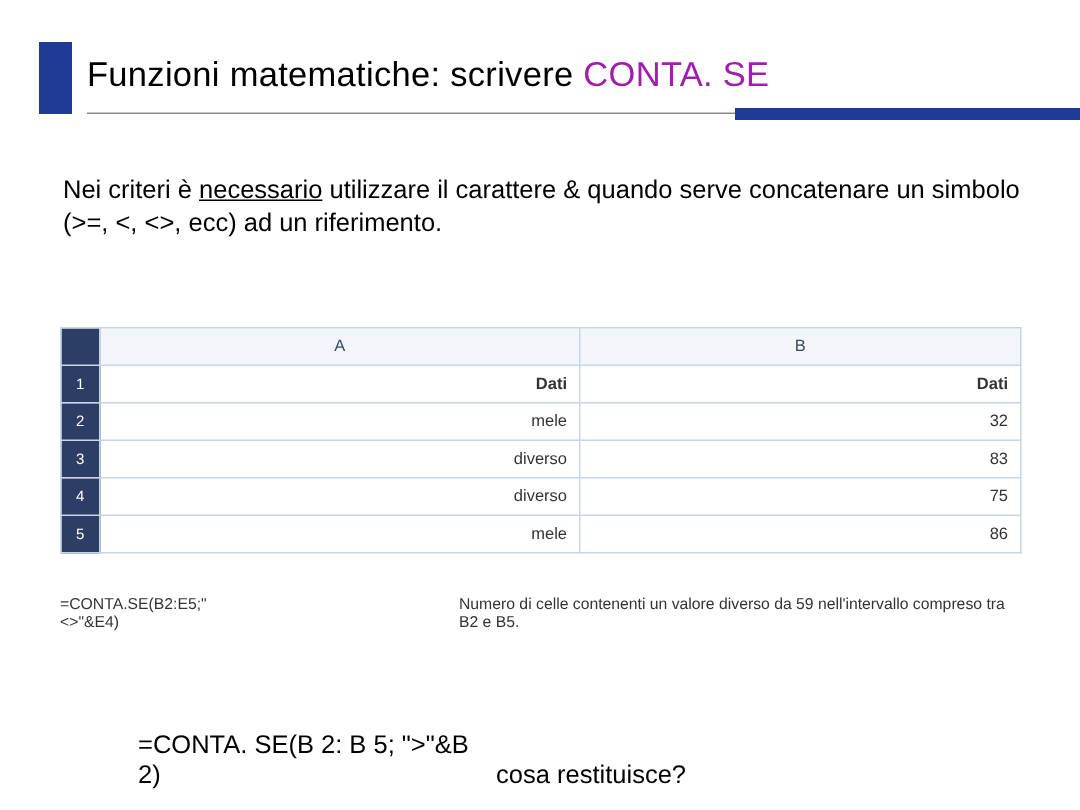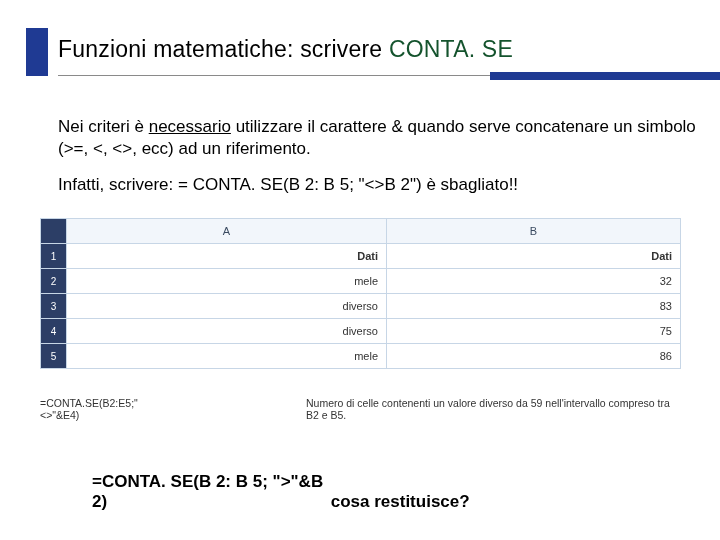--- a/index.html
+++ b/index.html
@@ -27,21 +27,21 @@
     background: #1f3a93;
   }
   .title {
     position: absolute;
     left: 58px;
     top: 36px;
     font-size: 23px;
     color: #000;
     letter-spacing: 0.2px;
   }
-  .orange { color: #14532d; }
+  .orange { color: #a21caf; }
   .divider-nav {
     position: absolute;
     left: 58px;
     top: 72px;
     right: 0;
     height: 8px;
     display: flex;
   }
   .divider-line {
     flex: 1;
@@ -54,21 +54,20 @@
     height: 8px;
     background: #1f3a93;
   }
   .body {
     position: absolute;
     left: 42px;
     top: 116px;
     width: 640px;
     font-size: 17px;
     line-height: 1.28;
-    margin-left: 16px;
   }
   .body p { margin: 0 0 14px 0; }
   .underline { text-decoration: underline; }
   
   .sheet-wrap {
     position: absolute;
     left: 40px;
     top: 218px;
     width: 640px;
     font-size: 11px;
@@ -109,23 +108,22 @@
   .formula-row {
     margin-top: 28px;
     font-size: 10.5px;
     color: #333;
     display: flex;
     gap: 140px;
   }
   .question-row {
     position: absolute;
     left: 92px;
-    top: 472px;
+    top: 487px;
     font-size: 17px;
-    font-weight: bold;
   }
   .question-row span.q1 { display: inline-block; width: 234px; }
 </style>
 </head>
 <body>
 
 <div class="slide">
 
   <div class="title-bar"></div>
   <div class="title">
@@ -133,21 +131,20 @@
   </div>
   <div class="divider-nav">
     <div class="divider-line"></div>
     <div class="divider-block"></div>
   </div>
 
   <div class="body">
     <p>
       <span>Nei criteri è </span><span class="underline">necessario</span><span> utilizzare il carattere &amp; quando serve concatenare un simbolo (&gt;=, &lt;, &lt;&gt;, ecc)  ad un riferimento.</span>
     </p>
-    <p>Infatti, scrivere: = CONTA. SE(B 2: B 5; "&lt;&gt;B 2") è sbagliato!!</p>
   </div>
 
   <div class="sheet-wrap">
     <table class="sheet">
       <colgroup>
         <col style="width:26px">
         <col style="width:320px">
         <col style="width:294px">
       </colgroup>
       <tbody>

